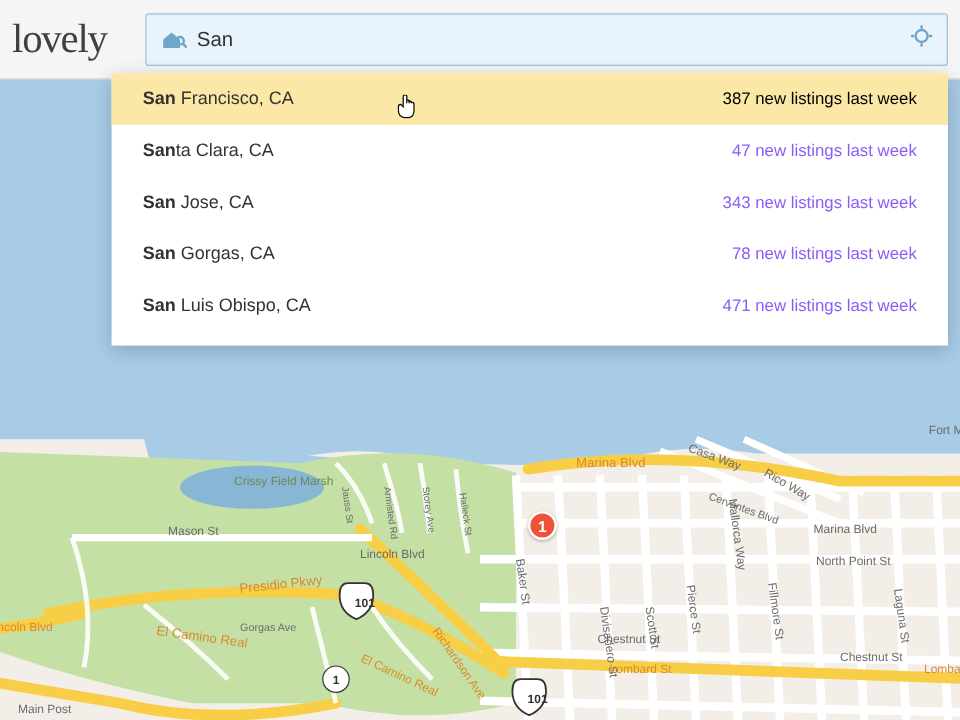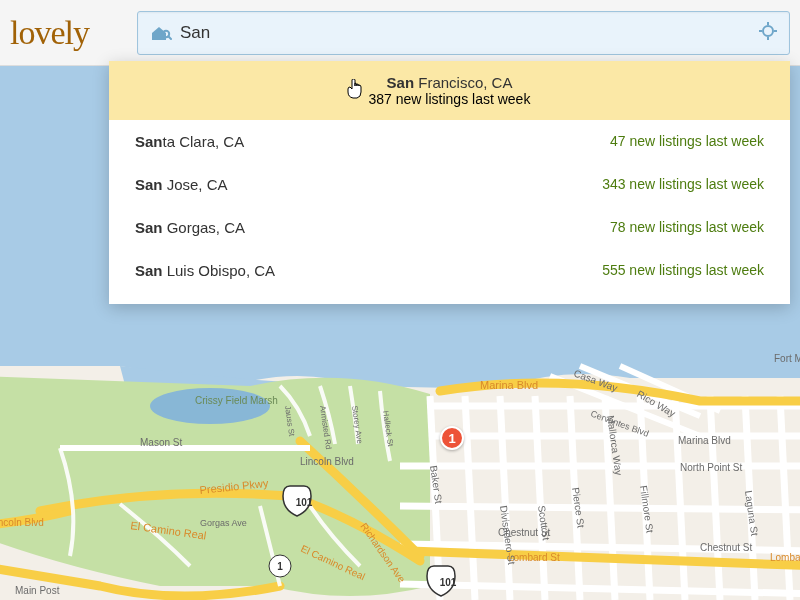--- a/index.html
+++ b/index.html
@@ -11,23 +11,23 @@
   .header {
     width: 100%; height: 66px;
     background: #f5f5f5;
     border-bottom: 1px solid #ddd;
     display: flex; align-items: center;
     padding: 0 10px;
     position: relative; z-index: 5;
   }
   .logo {
     font-family: "Brush Script MT", "Segoe Script", cursive;
-    font-size: 34px; color: #a16207;
+    font-size: 34px; color: #404040;
     font-weight: 500;
-    margin-right: 20px;
+    margin-right: 4px;
     letter-spacing: -1px;
   }
   .search-wrap {
     position: relative;
     flex: 1;
     height: 44px;
     padding-left: 28px;
   }
   .search-box {
     width: 100%; height: 100%;
@@ -58,24 +58,24 @@
     box-shadow: 0 4px 16px rgba(0,0,0,0.2);
     z-index: 10;
     padding-bottom: 12px;
   }
   .dd-item {
     display: flex; justify-content: space-between; align-items: center;
     padding: 13px 26px;
     font-size: 15px;
     cursor: pointer;
   }
-  .dd-item.hl { background: #fbe8a6; flex-direction: column; }
+  .dd-item.hl { background: #fbe8a6; }
   .dd-name { color: #333; }
   .dd-name .match { font-weight: 700; }
-  .dd-meta { color: #4d7c0f; font-size: 14px; }
+  .dd-meta { color: #8b5cf6; font-size: 14px; }
   .dd-item.hl .dd-meta { color: #000000; }
   .cursor {
     position: absolute; width: 16px; height: 20px;
     pointer-events: none; z-index: 20;
   }
   .map {
     position: absolute;
     top: 66px; left: 0; width: 800px; height: 534px;
     background: #a8cbe6;
   }
@@ -244,21 +244,21 @@
         <div class="dd-item">
           <span class="dd-name"><span class="match">San</span><span> Jose, CA</span></span>
           <span class="dd-meta">343 new listings last week</span>
         </div>
         <div class="dd-item">
           <span class="dd-name"><span class="match">San</span><span> Gorgas, CA</span></span>
           <span class="dd-meta">78 new listings last week</span>
         </div>
         <div class="dd-item">
           <span class="dd-name"><span class="match">San</span><span> Luis Obispo, CA</span></span>
-          <span class="dd-meta">555 new listings last week</span>
+          <span class="dd-meta">471 new listings last week</span>
         </div>
       </div>
 
     <div class="cursor" style="left:238px; top:68px;">
       <svg width="16" height="20" viewBox="0 0 16 20">
         <path d="M5 1 L5 10 L3 8 Q1 8 1 10 L1 13 Q1 18 6 19 L10 19 Q14 18 14 13 L14 8 Q14 6 12 6 L12 7 Q12 5 10 5 L10 7 Q10 4 8 4 L8 7 L8 1 Q8 0 6.5 0 Q5 0 5 1 Z" fill="#ffffff" stroke="#000" stroke-width="1"></path>
       </svg>
     </div>
   </div>
 </div>

